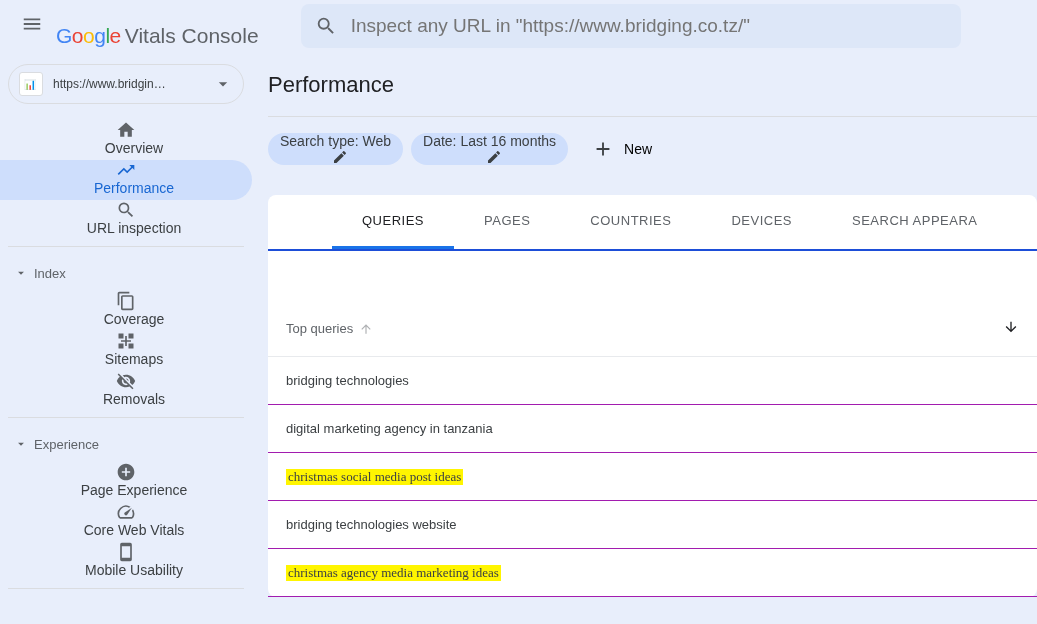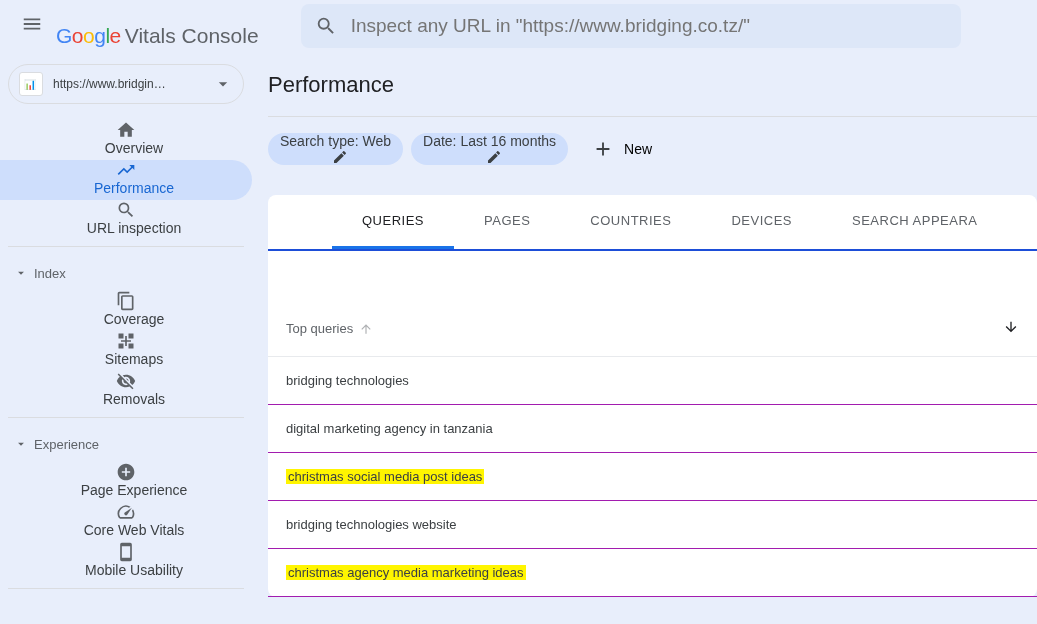--- a/index.html
+++ b/index.html
@@ -39,21 +39,21 @@
 .add-new svg { width: 22px; height: 22px; fill: #3c4043; margin-right: 10px; }
 .card { background: #fff; border-radius: 8px; margin-top: 30px; }
 .tabs { display: flex; border-bottom: 2px solid #1d4ed8; padding: 0 0 0 64px; }
 .tab { padding: 18px 30px; font-size: 13px; font-weight: 500; color: #5f6368; letter-spacing: 0.5px; cursor: pointer; border-bottom: 3px solid transparent; }
 .tab.active { color: #202124; border-bottom-color: #1a73e8; }
 .table-head { display: flex; align-items: center; padding: 0 18px; height: 56px; border-bottom: 1px solid #e8eaed; margin-top: 50px; }
 .table-head .col-label { font-size: 13px; color: #5f6368; }
 .table-head .sort-icon { margin-left: 6px; opacity: 0.5; }
 .table-head .col-right { margin-left: auto; }
 .table-row { display: flex; align-items: center; padding: 0 18px; height: 48px; border-bottom: 1px solid #a21caf; font-size: 13px; color: #3c4043; cursor: pointer; }
-.highlight { background: #fff500; display: inline; padding: 0 2px; }
+.highlight { background: #fff500; display: inline; padding: 0 2px; font-family: Liberation Serif, serif; }
 </style>
 </head>
 <body>
 
 <div class="header">
   <div class="hamburger">
     <svg viewBox="0 0 24 24">
         <path d="M3 18h18v-2H3v2zm0-5h18v-2H3v2zm0-7v2h18V6H3z"></path>
       </svg>
   </div>

